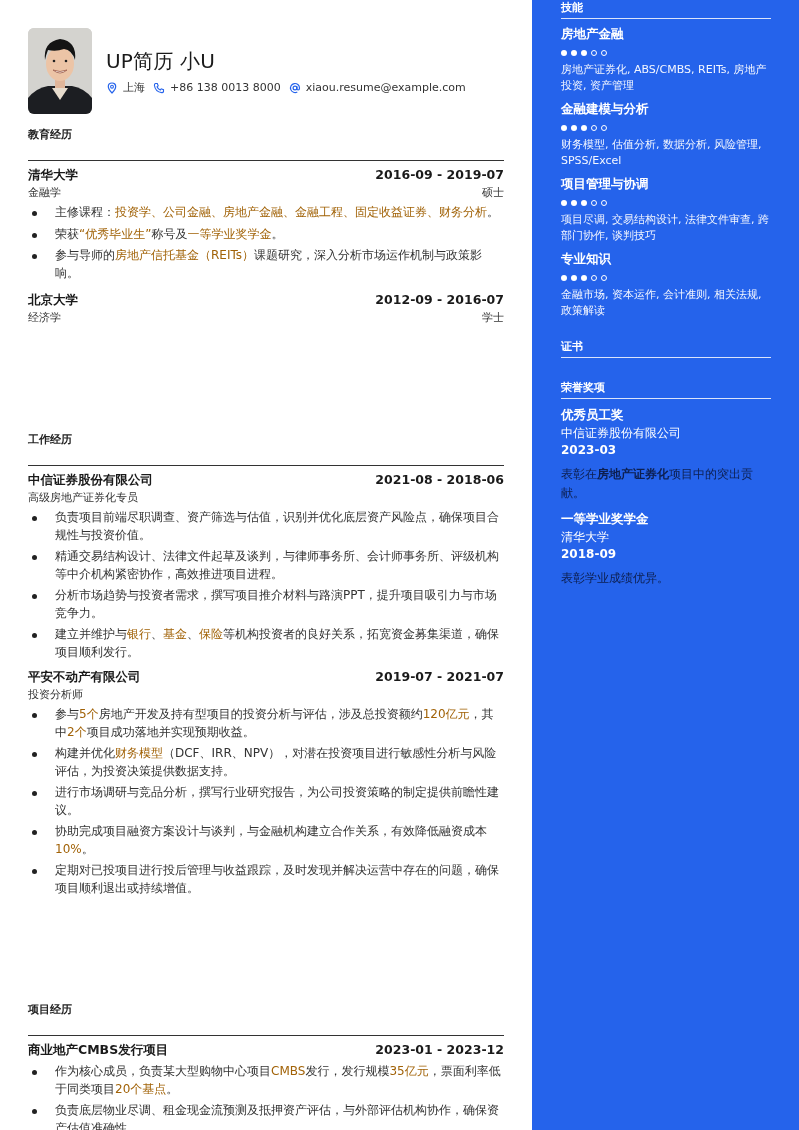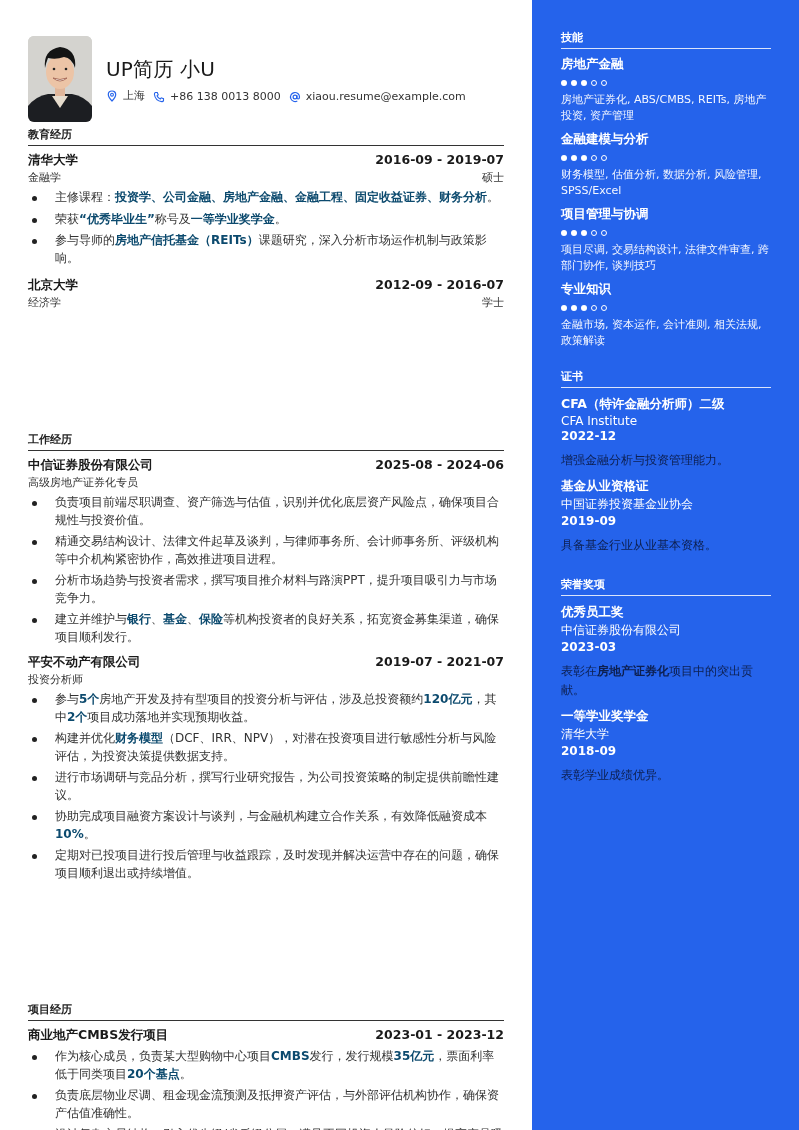--- a/index.html
+++ b/index.html
@@ -3,39 +3,39 @@
 <meta charset="utf-8">
 <style>
   * { box-sizing: border-box; margin: 0; padding: 0; }
   html, body { width: 799px; height: 1130px; overflow: hidden; background: #ffffff; }
   body { font-family: "DejaVu Sans", "Liberation Sans", sans-serif; color: #222; position: relative; }
 
   .main { position: absolute; left: 28px; top: 0; width: 476px; }
   .sidebar { position: absolute; left: 532px; top: 0; width: 267px; height: 1130px; background: #2563EB; color: #fff; padding: 0 28px 0 29px; }
 
   
-  .header { position: absolute; left: 0; top: 36px; width: 476px; height: 86px; }
+  .header { position: absolute; left: 0; top: 28px; width: 476px; height: 86px; }
   .photo { position: absolute; left: 0; top: 0; width: 64px; height: 86px; border-radius: 6px; overflow: hidden; background: #d3d2cf; }
   .photo svg { display: block; }
   .name { position: absolute; left: 78px; top: 20px; font-size: 20px; font-weight: 500; color: #1a1a1a; letter-spacing: 0.2px; white-space: nowrap; }
-  .contacts { position: absolute; left: 78px; top: 52px; font-size: 11px; color: #333; display: flex; align-items: flex-end; white-space: nowrap; }
+  .contacts { position: absolute; left: 78px; top: 52px; font-size: 11px; color: #333; display: flex; align-items: center; white-space: nowrap; }
   .contact { display: flex; align-items: center; margin-right: 8px; }
   .contact .ic { width: 12px; height: 12px; margin-right: 5px; display: inline-flex; }
   .contact .ic svg { width: 12px; height: 12px; }
 
   
-  .section-title { font-size: 11px; font-weight: bold; color: #222; padding-bottom: 3px; border-bottom: 1.5px solid #333; }
+  .section-title { font-size: 11px; font-weight: bold; color: #222; padding-bottom: 18px; border-bottom: 1.5px solid #333; }
   .entry-head { display: flex; justify-content: space-between; align-items: baseline; margin-top: 6px; }
   .entry-title { font-size: 12.5px; font-weight: bold; color: #1a1a1a; }
   .entry-date { font-size: 12.5px; font-weight: bold; color: #1a1a1a; }
   .entry-sub { display: flex; justify-content: space-between; font-size: 11px; color: #333; margin-top: 1px; }
   ul.bullets { list-style: none; margin-top: 4px; }
   ul.bullets li { position: relative; padding-left: 27px; font-size: 12px; line-height: 17.5px; color: #333; margin-bottom: 4px; }
   ul.bullets li::before { content: ""; position: absolute; left: 4px; top: 7px; width: 5px; height: 5px; border-radius: 50%; background: #222; }
-  ul.bullets li b { color: #0c4a6e; font-weight: bold; margin-top: 12px; }
+  ul.bullets li b { color: #a16207; font-weight: normal; margin-top: 12px; }
 
   
   .sb-title { font-size: 11px; font-weight: bold; color: #fff; padding-bottom: 3px; border-bottom: 1.5px solid #dbe4fb; }
   .skill-name { font-size: 12.5px; font-weight: bold; margin-top: 7px; }
   .dots { display: flex; align-items: center; margin-top: 5px; height: 10px; }
   .dot { width: 6px; height: 6px; border-radius: 50%; margin-right: 4px; }
   .dot.on { background: #fff; }
   .dot.off { border: 1.2px solid #fff; background: transparent; }
   .skill-desc { font-size: 11px; line-height: 16px; margin-top: 4px; color: #f4f7ff; }
   .cert-name { font-size: 12.5px; font-weight: bold; margin-top: 8px; }
@@ -124,21 +124,21 @@
       </div>
     </div>
   </div>
 
   <div style="position:absolute; top:432px; left:0; width:476px;">
     <div class="section-title">工作经历</div>
 
     <div style="margin-top:2px;">
       <div class="entry-head">
         <span class="entry-title">中信证券股份有限公司</span>
-        <span class="entry-date">2025-08 - 2024-06</span>
+        <span class="entry-date">2021-08 - 2018-06</span>
       </div>
       <div class="entry-sub">
         <span>高级房地产证券化专员</span>
       </div>
       <ul class="bullets">
           <li>负责项目前端尽职调查、资产筛选与估值，识别并优化底层资产风险点，确保项目合规性与投资价值。</li>
           <li>精通交易结构设计、法律文件起草及谈判，与律师事务所、会计师事务所、评级机构等中介机构紧密协作，高效推进项目进程。</li>
           <li>分析市场趋势与投资者需求，撰写项目推介材料与路演PPT，提升项目吸引力与市场竞争力。</li>
           <li>建立并维护与<b>银行</b>、<b>基金</b>、<b>保险</b>等机构投资者的良好关系，拓宽资金募集渠道，确保项目顺利发行。</li>
         </ul>
@@ -173,21 +173,21 @@
           <li>作为核心成员，负责某大型购物中心项目<b>CMBS</b>发行，发行规模<b>35亿元</b>，票面利率低于同类项目<b>20个基点</b>。</li>
           <li>负责底层物业尽调、租金现金流预测及抵押资产评估，与外部评估机构协作，确保资产估值准确性。</li>
           <li>设计复杂交易结构，引入优先级/劣后级分层，满足不同投资人风险偏好，提高产品吸引力。</li>
         </ul>
     </div>
   </div>
 </div>
 
 <div class="sidebar">
 
-  <div style="margin-top:30px;">
+  <div style="">
     <div class="sb-title">技能</div>
     <div id="skills-list">
         <div>
           <div class="skill-name">房地产金融</div>
           <div class="dots">
             <span class="dot on"></span>
             <span class="dot on"></span>
             <span class="dot on"></span>
             <span class="dot off"></span>
             <span class="dot off"></span>
@@ -225,34 +225,20 @@
             <span class="dot off"></span>
             <span class="dot off"></span>
           </div>
           <div class="skill-desc">金融市场, 资本运作, 会计准则, 相关法规, 政策解读</div>
         </div>
       </div>
   </div>
 
   <div style="margin-top:20px;">
     <div class="sb-title">证书</div>
-    <div id="cert-list">
-        <div>
-          <div class="cert-name">CFA（特许金融分析师）二级</div>
-          <div class="cert-org">CFA Institute</div>
-          <div class="cert-date">2022-12</div>
-          <div class="cert-desc">增强金融分析与投资管理能力。</div>
-        </div>
-        <div>
-          <div class="cert-name">基金从业资格证</div>
-          <div class="cert-org">中国证券投资基金业协会</div>
-          <div class="cert-date">2019-09</div>
-          <div class="cert-desc">具备基金行业从业基本资格。</div>
-        </div>
-      </div>
   </div>
 
   <div style="margin-top:22px;">
     <div class="sb-title">荣誉奖项</div>
     <div id="award-list">
         <div>
           <div class="cert-name">优秀员工奖</div>
           <div class="cert-org">中信证券股份有限公司</div>
           <div class="cert-date">2023-03</div>
           <div class="cert-desc">表彰在<b>房地产证券化</b>项目中的突出贡献。</div>

